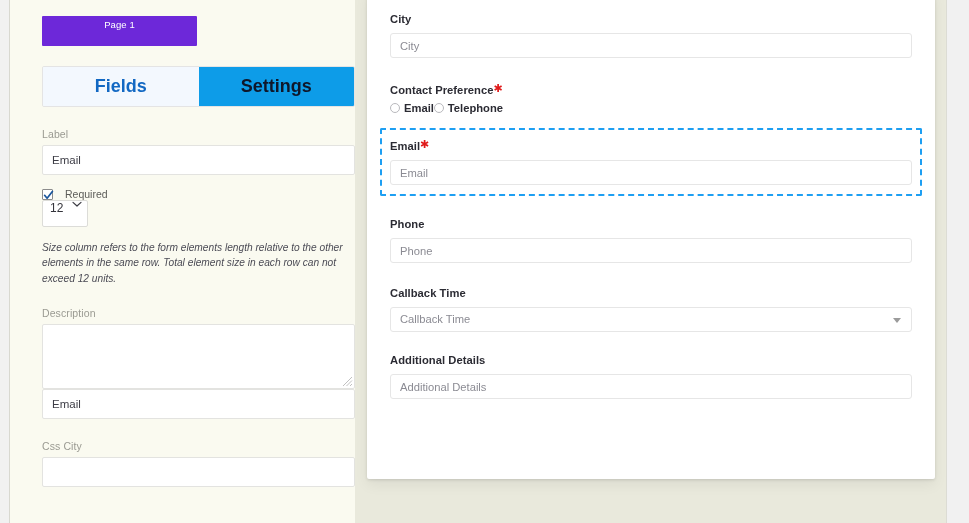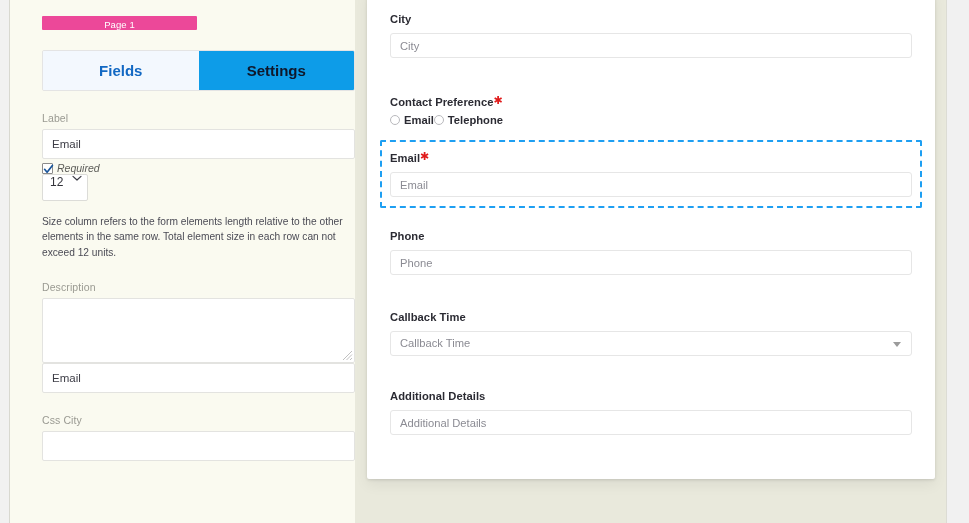--- a/index.html
+++ b/index.html
@@ -37,22 +37,22 @@
     height: 523px;
     background: #fafaf0;
     padding: 0 0 0 0;
     position: relative;
     overflow: hidden;
   }
   .sidebar-inner { padding: 14px 20px 0 32px; }
 
   .page-tab {
     width: 155px;
-    height: 14px;
-    background: #ec4899;
+    height: 30px;
+    background: #6d28d9;
     color: #ffffff;
     font-size: 9.5px;
     line-height: 17px;
     text-align: center;
     letter-spacing: .1px;
     margin: 2px 0 0 0;
     border-radius: 1px;
   }
 
   .tabs {
@@ -61,21 +61,21 @@
     width: 313px;
     border: 1px solid #e4e4e4;
     border-radius: 2px;
     overflow: hidden;
   }
   .tab {
     flex: 1 1 50%;
     height: 39px;
     line-height: 39px;
     text-align: center;
-    font-size: 15px;
+    font-size: 18px;
     font-weight: bold;
   }
   .tab-inactive { background: #f3f8fe; color: #1268c3; }
   .tab-active   { background: #0d9ce8; color: #0f172a; }
 
   .field-label {
     font-size: 10.5px;
     color: #9a9a92;
     margin: 21px 0 5px 0;
     letter-spacing: .1px;
@@ -90,23 +90,22 @@
     color: #3d3d46;
     padding: 0 9px;
     line-height: 28px;
     font-family: "Liberation Sans", sans-serif;
     outline: none;
   }
 
   .checkbox-row {
     display: flex;
     align-items: center;
-    margin-top: 3px;
-    gap: 4px;
-    font-style: italic;
+    margin-top: 13px;
+    gap: 12px;
   }
   .cb-box {
     width: 11px; height: 11px;
     border: 1px solid #8c8c8c;
     background: #ffffff;
     border-radius: 1px;
     position: relative;
     flex: 0 0 11px;
   }
   .cb-box svg { position: absolute; left: 0px; top: 0px; }
@@ -124,20 +123,21 @@
     font-size: 12px;
     color: #33333a;
   }
 
   .helptext {
     width: 311px;
     font-size: 10.2px;
     line-height: 15.3px;
     color: #4b4b55;
     margin-top: 13px;
+    font-style: italic;
   }
 
   .textarea {
     width: 313px;
     height: 65px;
     background: #ffffff;
     border: 1px solid #e3e3e0;
     border-radius: 2px;
     position: relative;
   }
@@ -161,21 +161,21 @@
     left: 12px;
     top: -9px;
     width: 568px;
     height: 488px;
     background: #ffffff;
     border-radius: 2px;
     box-shadow: 0 1px 3px rgba(0,0,0,.12), 0 6px 14px rgba(0,0,0,.06);
   }
   .card-pad { padding: 18px 23px 0 23px; }
 
-  .pf-group { margin-bottom: 12px; }
+  .pf-group { margin-bottom: 0; }
   .pf-label {
     font-size: 11.2px;
     font-weight: bold;
     color: #2b2b33;
     letter-spacing: .05px;
     display: inline-block;
     position: relative;
   }
   .req-star {
     color: #e01b1b;

